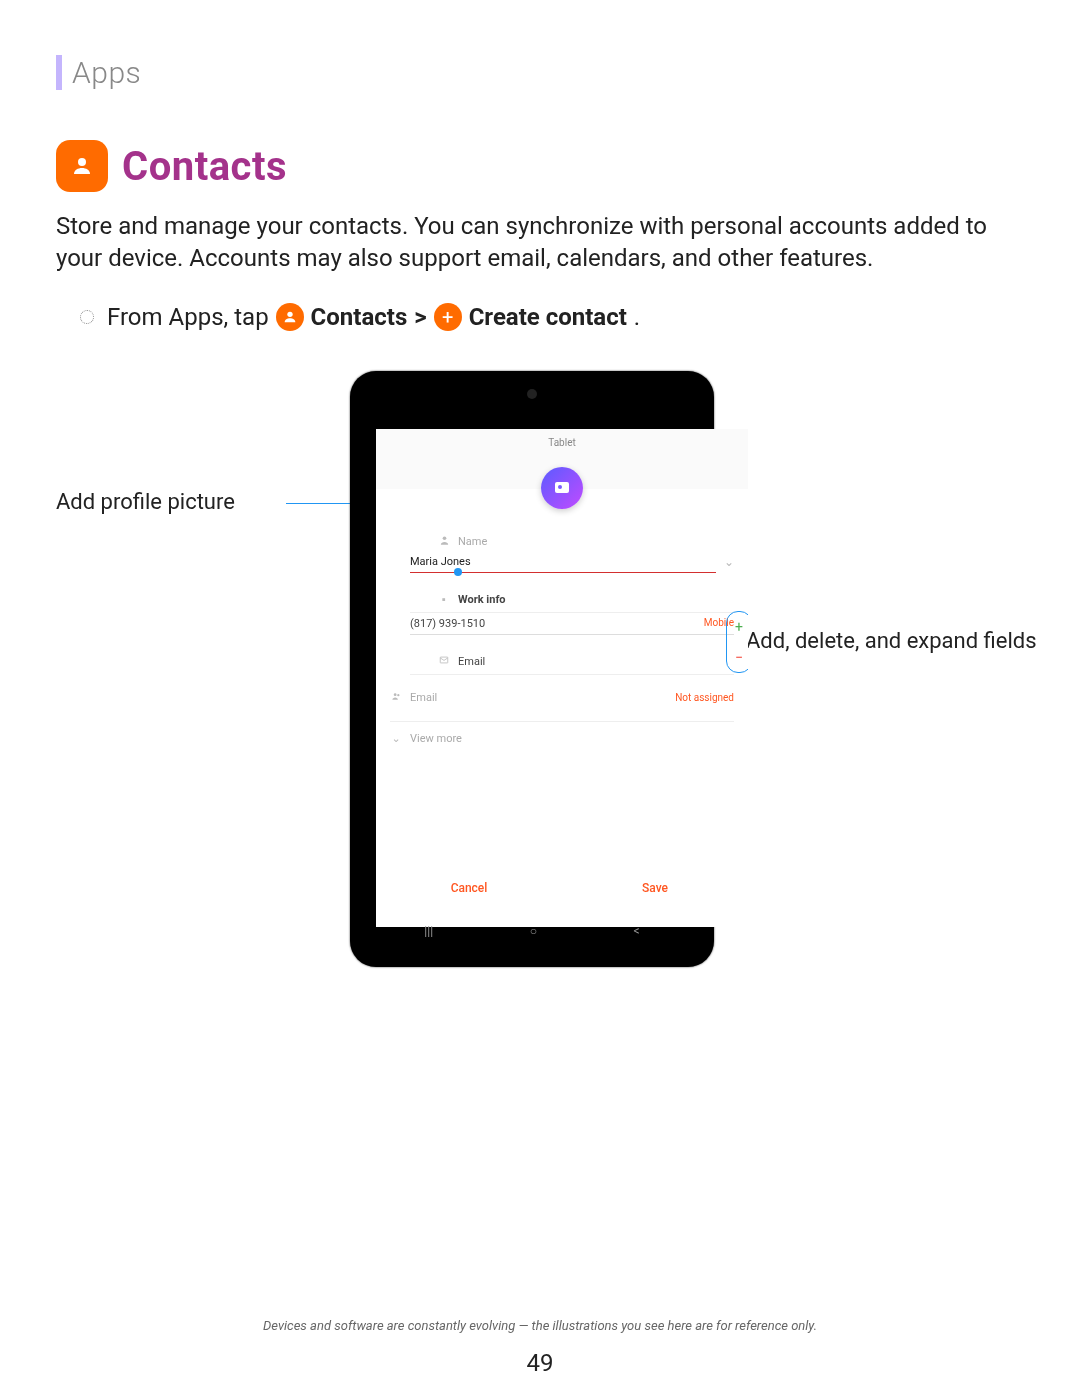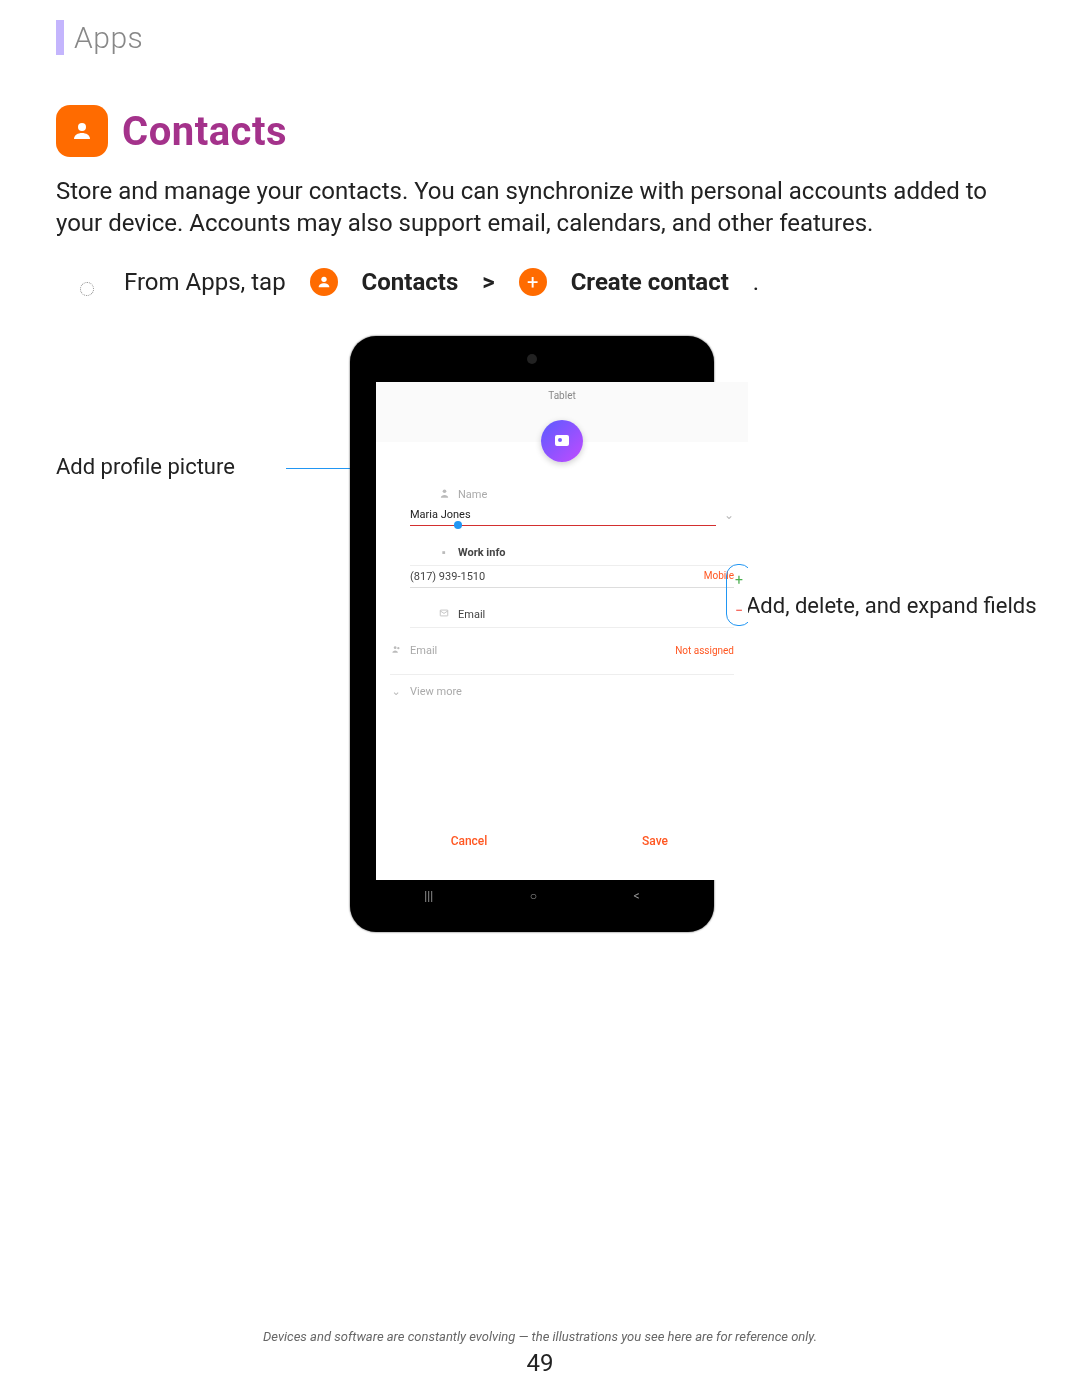--- a/index.html
+++ b/index.html
@@ -8,27 +8,28 @@
     height: 1397px;
     font-family: -apple-system, BlinkMacSystemFont, "Segoe UI", Roboto, Arial, sans-serif;
     color: #222;
     position: relative;
     background: #fff;
   }
   .page {
     padding: 20px 56px 0 56px;
   }
   .breadcrumb {
-    border-left: 8px solid #c4b5fd;
+    border-left: 6px solid #c4b5fd;
     padding-left: 10px;
     font-size: 30px;
     color: #888;
     font-weight: 300;
     margin-bottom: 50px;
     letter-spacing: 0.5px;
+    margin-top: 35px;
   }
   .title-row {
     display: flex;
     align-items: center;
     gap: 14px;
     margin-bottom: 18px;
   }
   .contacts-app-icon {
     width: 52px; height: 52px;
     background: #ff6b00;
@@ -42,22 +43,22 @@
     letter-spacing: 0.5px;
   }
   .intro {
     font-size: 24px;
     line-height: 1.35;
     color: #222;
     margin-bottom: 28px;
   }
   .step-row {
     display: flex;
-    align-items: flex-end;
-    gap: 24px;
+    align-items: center;
+    gap: 7px;
     font-size: 24px;
     padding-left: 24px;
     margin-bottom: 40px;
   }
   .bullet {
     width: 14px; height: 14px;
     border: 1px dotted #888;
     border-radius: 50%;
     margin-right: 6px;
     flex-shrink: 0;
@@ -91,21 +92,21 @@
   .tablet-frame {
     position: absolute;
     left: 294px; top: 0;
     width: 364px; height: 596px;
     background: #000;
     border-radius: 26px;
     box-shadow: 0 0 2px #333;
   }
   .tablet-screen {
     position: absolute;
-    left: 26px; top: 46px;
+    left: 26px; top: 58px;
     width: 372px; height: 498px;
     background: #fff;
     overflow: hidden;
   }
   .tablet-camera {
     position: absolute;
     left: 50%; top: 18px;
     width: 10px; height: 10px;
     background: #222;
     border-radius: 50%;
@@ -258,21 +259,21 @@
   .line-left {
     left: 230px; top: 132px; width: 222px;
   }
   .line-right {
     left: 622px; top: 282px; width: 66px;
   }
 
   .disclaimer {
     position: absolute;
     left: 0; right: 0;
-    bottom: 53px;
+    bottom: 64px;
     text-align: center;
     font-size: 13px;
     font-style: italic;
     color: #666;
   }
   .page-num {
     position: absolute;
     left: 0; right: 0;
     bottom: 20px;
     text-align: center;

